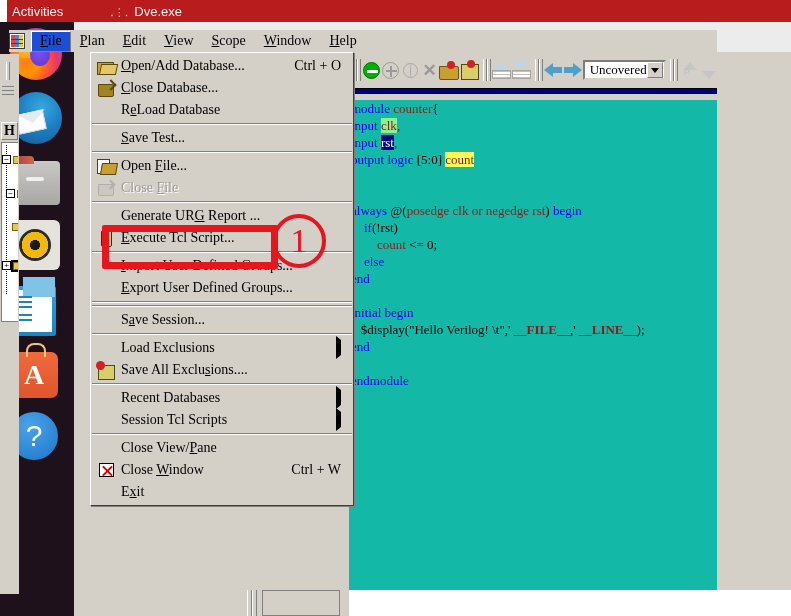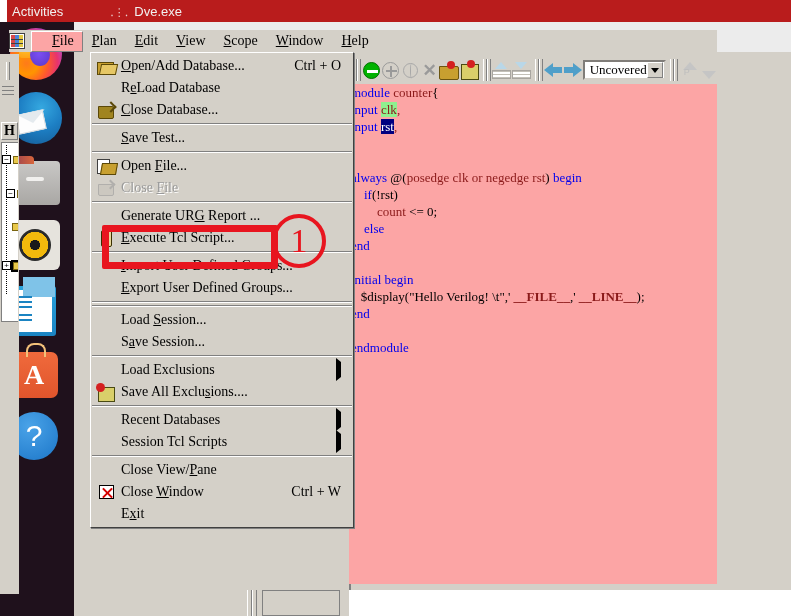--- a/index.html
+++ b/index.html
@@ -142,24 +142,24 @@
     opacity:.85;
   }
   .mb-appicon::after{
     content:""; position:absolute; left:1px; top:5px; right:1px; height:1px;
     background:#404040; box-shadow: 0 4px 0 #404040;
   }
   .menu-title {
     padding: 2px 9px 3px 9px; cursor: pointer; white-space: nowrap;
   }
   .menu-title.open {
-    background: #fca5a5;
+    background: #1d4ed8;
     border: 1px solid;
     border-color: #ffffff #808080 #808080 #ffffff;
-    padding: 1px 8px 2px 20px;
+    padding: 1px 8px 2px 8px;
   }
   .u { text-decoration: underline; }
 
   
   #toolbar {
     position: absolute; left: 349px; top: 54px; width: 368px; height: 32px;
     background: #d4d0c8; display: flex; align-items: center; gap: 0px;
   }
   .tb-sep2 { width: 8px; height: 22px; position:relative; margin:0 3px;}
   .tb-sep2::before{content:"";position:absolute;left:1px;top:0;bottom:0;width:2px;border-left:1px solid #ffffff;border-right:1px solid #808080;}
@@ -246,22 +246,22 @@
     width:9px;height:9px;background:#fff;border:1px solid #000;
     font-family:"Liberation Sans",sans-serif;font-size:8px;line-height:7px;text-align:center;
     cursor:pointer;
   }
   .tfolder { width:9px;height:8px;background:#e8c84a;border:1px solid #7a6510; margin-left:2px;}
   .tdots { position:absolute; left:4px; top:2px; width:1px; height:150px;
     background: repeating-linear-gradient(#000 0 1px, transparent 1px 2px); }
 
   
   #editor {
-    position:absolute; left:349px; top:84px; width:368px; height:500px;
-    background:#fca5a5; overflow:hidden;
+    position:absolute; left:349px; top:100px; width:368px; height:500px;
+    background:#14b8a6; overflow:hidden;
     font-family:"Liberation Serif", serif; font-size:13px; line-height:17px;
   }
   #editor .codeline { white-space: pre; padding-left: 2px; }
   .kw { color:#0000ee; }
   .id { color:#8b1a1a; }
   .blk { color:#000000; }
   .hl-green { background:#8ff08f; color:#8b1a1a;}
   .hl-blue  { background:#000080; color:#ffffff;}
   .hl-yellow{ background:#ffff55; color:#8b1a1a;}
   .bold { font-weight:bold; }
@@ -459,20 +459,21 @@
         <span class="tfolder" style="outline:2px solid #000;"></span>
       </div>
   </div>
 </div>
 
 <div id="ed-left-rule"></div>
 <div id="editor">
     <div class="codeline"><span class="kw">module </span><span class="id">counter</span><span class="blk">{</span></div>
     <div class="codeline"><span class="kw">input </span><span class="hl-green">clk</span><span class="id">,</span></div>
     <div class="codeline"><span class="kw">input </span><span class="hl-blue">rst</span><span class="id">,</span></div>
+    <div class="codeline"><span class="kw">output logic </span><span class="blk">[5:0] </span><span class="hl-yellow">count</span></div>
     <div class="codeline">&nbsp;</div>
     <div class="codeline">&nbsp;</div>
     <div class="codeline"><span class="kw">always </span><span class="blk">@(</span><span class="id">posedge </span><span class="id">clk </span><span class="id">or </span><span class="id">negedge </span><span class="id">rst</span><span class="blk">) </span><span class="kw">begin</span></div>
     <div class="codeline"><span class="kw">    if</span><span class="blk">(!rst)</span></div>
     <div class="codeline"><span class="blk">        </span><span class="id">count</span><span class="blk"> &lt;= 0;</span></div>
     <div class="codeline"><span class="kw">    else</span></div>
     <div class="codeline"><span class="kw">end</span></div>
     <div class="codeline">&nbsp;</div>
     <div class="codeline"><span class="kw">initial begin</span></div>
     <div class="codeline"><span class="blk">   $display("Hello Verilog! \t",' </span><span class="id bold">__FILE__</span><span class="blk">,' </span><span class="id bold">__LINE__</span><span class="blk">);</span></div>
@@ -483,29 +484,29 @@
 
 <div id="file-menu">
     <div class="mi">
       <span class="mi-icon">
         <span class="mic-openfolder"></span>
       </span>
       <span class="mi-label"><span class="u">O</span>pen/Add Database...</span>
       <span class="mi-accel">Ctrl + O</span>
     </div>
     <div class="mi">
+      <span class="mi-icon">
+        <span class="mic-closefolder"></span>
+      </span>
+      <span class="mi-label"><span class="u">C</span>lose Database...</span>
+    </div>
+    <div class="mi">
       <span class="mi-icon"></span>
       <span class="mi-label">R<span class="u">e</span>Load Database</span>
     </div>
-    <div class="mi">
-      <span class="mi-icon">
-        <span class="mic-closefolder"></span>
-      </span>
-      <span class="mi-label"><span class="u">C</span>lose Database...</span>
-    </div>
     <div class="mi-sepline"></div>
     <div class="mi">
       <span class="mi-icon"></span>
       <span class="mi-label"><span class="u">S</span>ave Test...</span>
     </div>
     <div class="mi-sepline"></div>
     <div class="mi">
       <span class="mi-icon">
         <span class="mic-openfile"></span>
       </span>
@@ -532,24 +533,20 @@
     <div class="mi">
       <span class="mi-icon"></span>
       <span class="mi-label"><span class="u">I</span>mport User Defined Groups...</span>
     </div>
     <div class="mi">
       <span class="mi-icon"></span>
       <span class="mi-label"><span class="u">E</span>xport User Defined Groups...</span>
     </div>
     <div class="mi-sepline"></div>
     <div class="mi-sepline"></div>
-    <div class="mi">
-      <span class="mi-icon"></span>
-      <span class="mi-label">Load <span class="u">S</span>ession...</span>
-    </div>
     <div class="mi">
       <span class="mi-icon"></span>
       <span class="mi-label">S<span class="u">a</span>ve Session...</span>
     </div>
     <div class="mi-sepline"></div>
     <div class="mi">
       <span class="mi-icon"></span>
       <span class="mi-label">Load Exclusions</span>
       <span class="mi-sub"><span class="tri-r"></span></span>
     </div>

